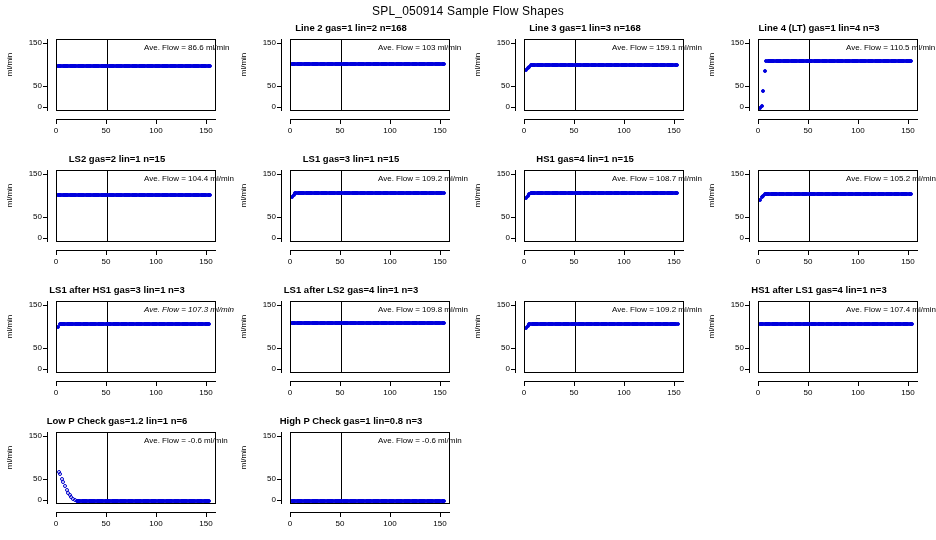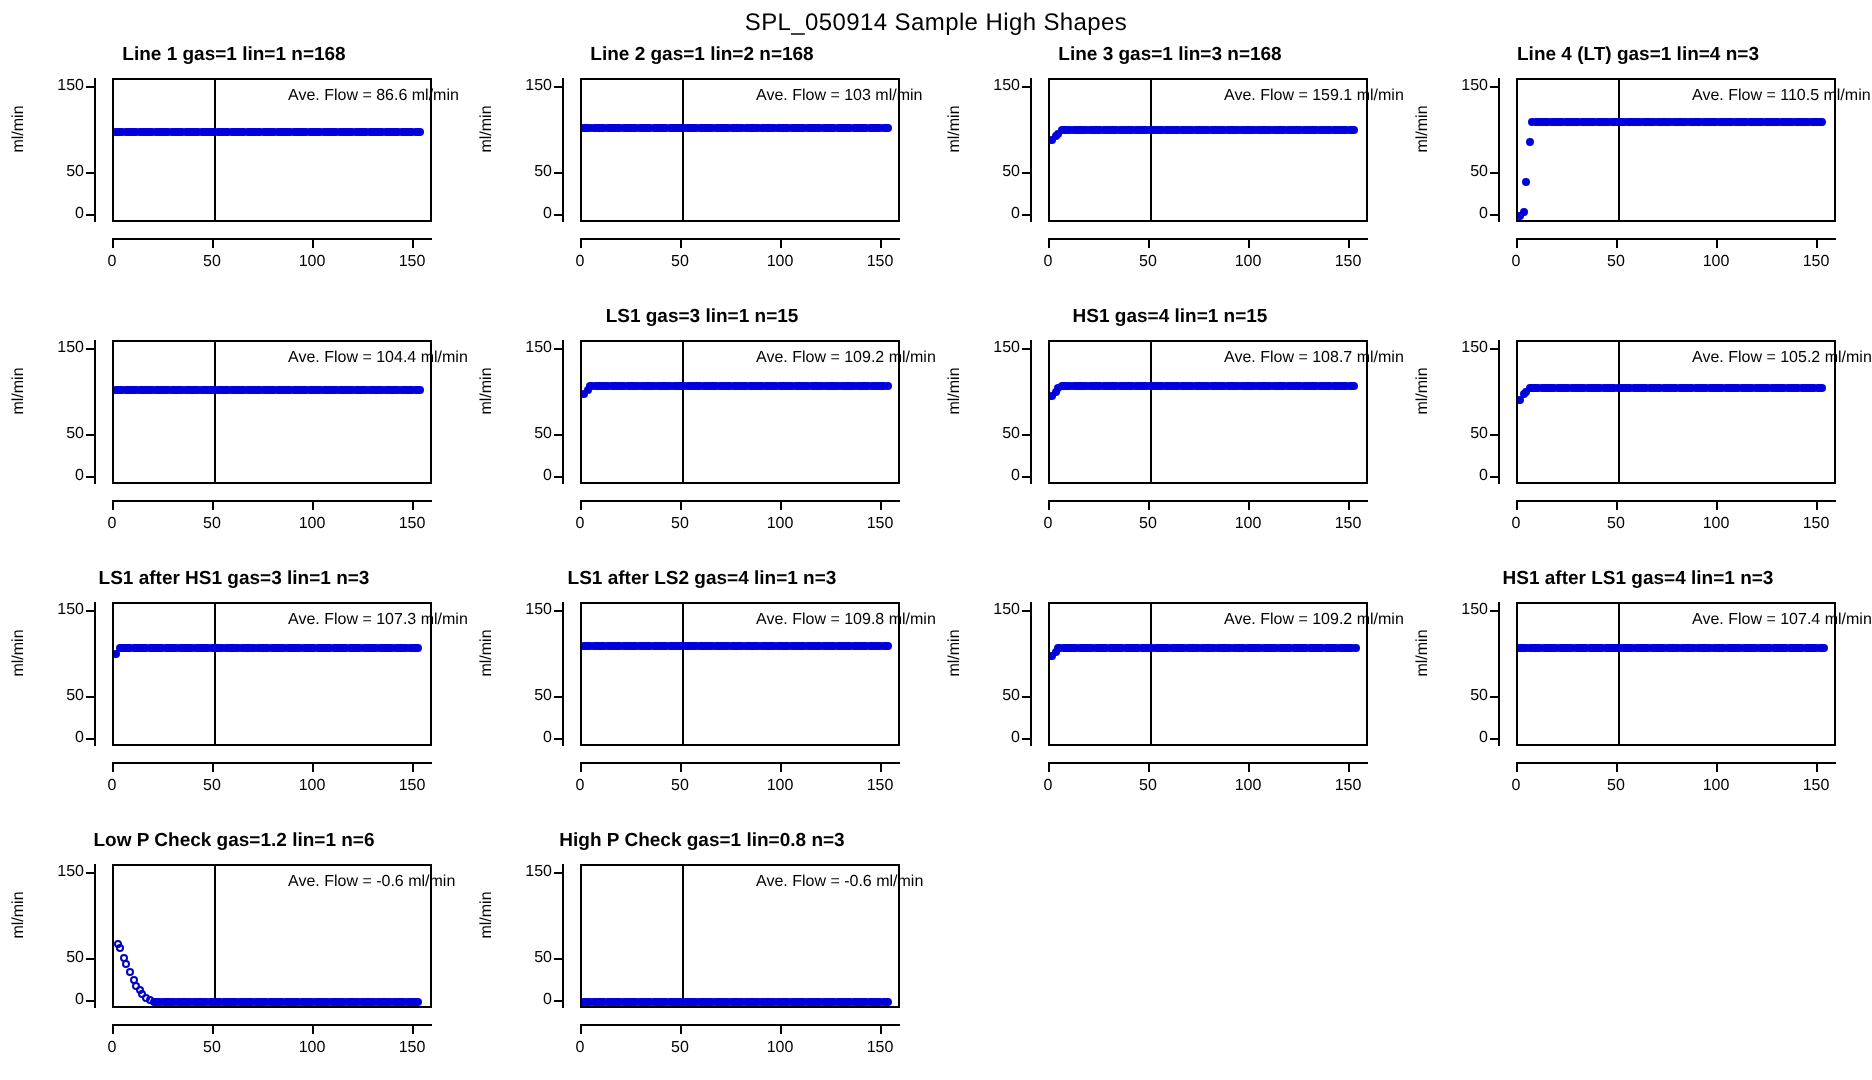--- a/index.html
+++ b/index.html
@@ -115,25 +115,24 @@
     position:absolute;
     top:106px;
     width:24px;margin-left:-12px;
     text-align:center;
     font-size:8px;
   }
 </style>
 </head>
 <body>
 
-<div id="page-title">SPL_050914  Sample High Shapes</div>
+<div id="page-title">SPL_050914  Sample Flow Shapes</div>
 
 <div id="grid">
     <div class="panel">
-      <div class="panel-title">Line 1 gas=1 lin=1 n=168</div>
       <div class="yaxis"></div>
       <div class="ytick" style="top: 86.7647px;"></div>
       <div class="ylab" style="top: 82.7647px;">0</div>
       <div class="ytick" style="top: 65.5882px;"></div>
       <div class="ylab" style="top: 61.5882px;">50</div>
       <div class="ytick" style="top: 23.2353px;"></div>
       <div class="ylab" style="top: 19.2353px;">150</div>
       <div class="ytitle">ml/min</div>
       <div class="xaxis"></div>
       <div class="xtick" style="left: 56px;"></div>
@@ -751,20 +750,21 @@
           <div class="pt fill" style="left: 145.7px; top: 18.9647px;"></div>
           <div class="pt fill" style="left: 146.85px; top: 18.9647px;"></div>
           <div class="pt fill" style="left: 148px; top: 18.9647px;"></div>
           <div class="pt fill" style="left: 149.15px; top: 18.9647px;"></div>
           <div class="pt fill" style="left: 150.3px; top: 18.9647px;"></div>
         </div>
       </div>
       <div class="ave" style="left: 144px;">Ave. Flow =  110.5  ml/min</div>
     </div>
     <div class="panel">
+      <div class="panel-title">LS2 gas=2 lin=1 n=15</div>
       <div class="yaxis"></div>
       <div class="ytick" style="top: 86.7647px;"></div>
       <div class="ylab" style="top: 82.7647px;">0</div>
       <div class="ytick" style="top: 65.5882px;"></div>
       <div class="ylab" style="top: 61.5882px;">50</div>
       <div class="ytick" style="top: 23.2353px;"></div>
       <div class="ylab" style="top: 19.2353px;">150</div>
       <div class="ytitle">ml/min</div>
       <div class="xaxis"></div>
       <div class="xtick" style="left: 56px;"></div>
@@ -1535,21 +1535,21 @@
           <div class="pt fill" style="left: 142.05px; top: 20.32px;"></div>
           <div class="pt fill" style="left: 143.2px; top: 20.32px;"></div>
           <div class="pt fill" style="left: 144.35px; top: 20.32px;"></div>
           <div class="pt fill" style="left: 145.5px; top: 20.32px;"></div>
           <div class="pt fill" style="left: 146.65px; top: 20.32px;"></div>
           <div class="pt fill" style="left: 147.8px; top: 20.32px;"></div>
           <div class="pt fill" style="left: 148.95px; top: 20.32px;"></div>
           <div class="pt fill" style="left: 150.1px; top: 20.32px;"></div>
         </div>
       </div>
-      <div class="ave" style="left: 144px;">Ave. Flow =  107.3  ml/min</div>
+      <div class="ave" style="left: 144px; font-style: italic;">Ave. Flow =  107.3  ml/min</div>
     </div>
     <div class="panel">
       <div class="panel-title">LS1 after LS2 gas=4 lin=1 n=3</div>
       <div class="yaxis"></div>
       <div class="ytick" style="top: 86.7647px;"></div>
       <div class="ylab" style="top: 82.7647px;">0</div>
       <div class="ytick" style="top: 65.5882px;"></div>
       <div class="ylab" style="top: 61.5882px;">50</div>
       <div class="ytick" style="top: 23.2353px;"></div>
       <div class="ylab" style="top: 19.2353px;">150</div>

